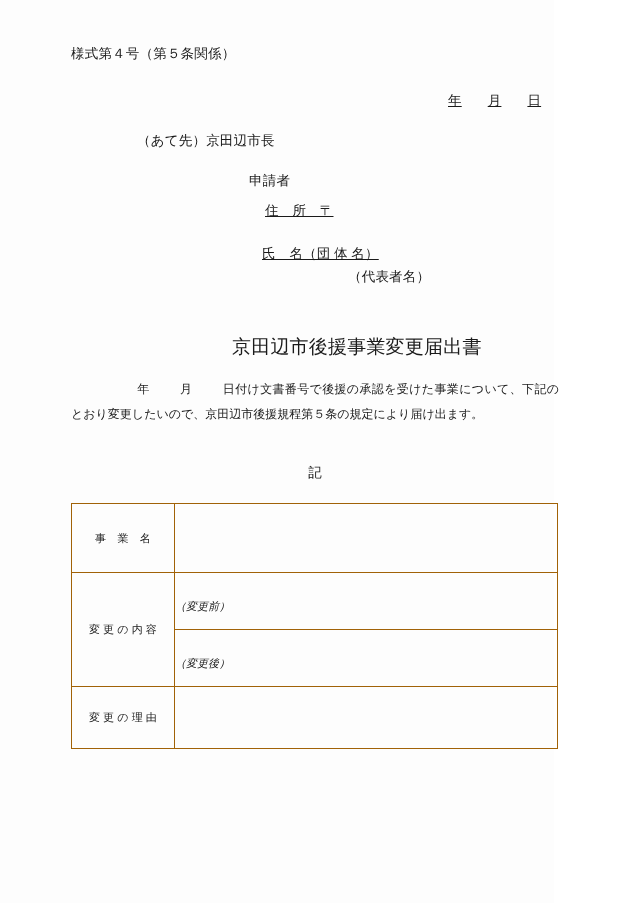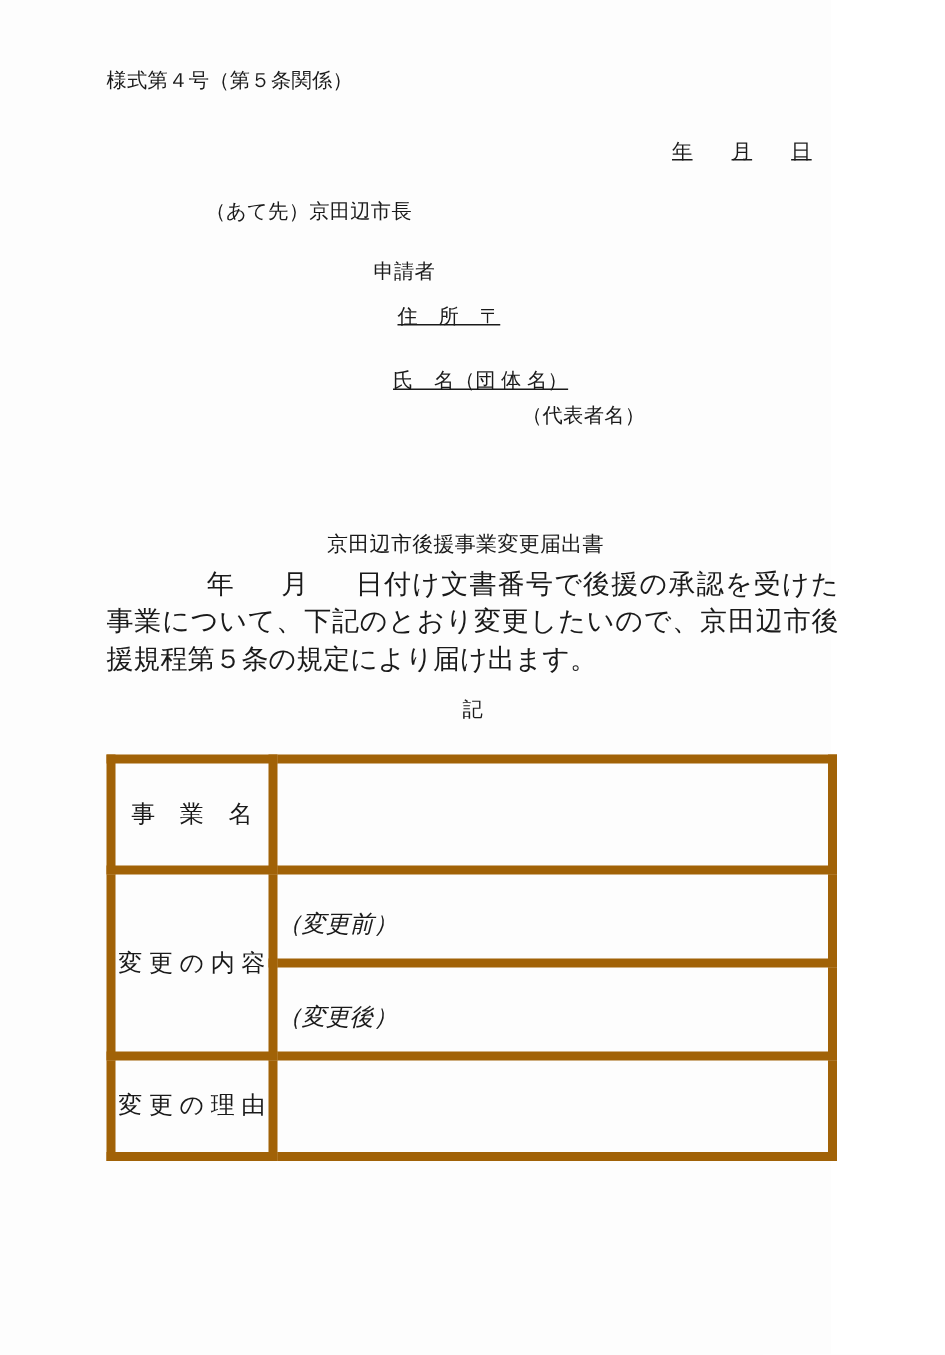--- a/index.html
+++ b/index.html
@@ -69,33 +69,32 @@
     text-decoration: underline;
   }
   .applicant-rep {
     left: 308px;
     top: 270px;
     margin-left: 40px;
   }
 
   
   .doc-title {
-    left: 218px;
+    left: 232px;
     top: 337px;
-    font-size: 14px;
-    margin-top: 20px;
+    font-size: 19px;
   }
 
   
   .body-para {
     position: absolute;
     left: 71px;
     top: 377px;
     width: 488px;
-    font-size: 18px;
+    font-size: 12px;
     line-height: 25px;
     text-align: justify;
     text-justify: inter-ideograph;
     white-space: pre-wrap;
     word-break: break-all;
   }
   .body-para .blank { display: inline-block; width: 30px; }
   .body-para .lead  { display: inline-block; width: 66px; }
 
   
@@ -111,22 +110,22 @@
   
   .form-table {
     position: absolute;
     left: 71px;
     top: 503px;
     width: 487px;
     border-collapse: collapse;
     table-layout: fixed;
   }
   .form-table td {
-    border: 6px solid #a16207;
-    font-size: 16px;
+    border: 1px solid #a16207;
+    font-size: 11px;
     vertical-align: middle;
     padding: 0;
   }
   .label-cell {
     width: 102px;
     text-align: center;
     letter-spacing: 0.2px;
     white-space: pre;
   }
   .value-cell {

